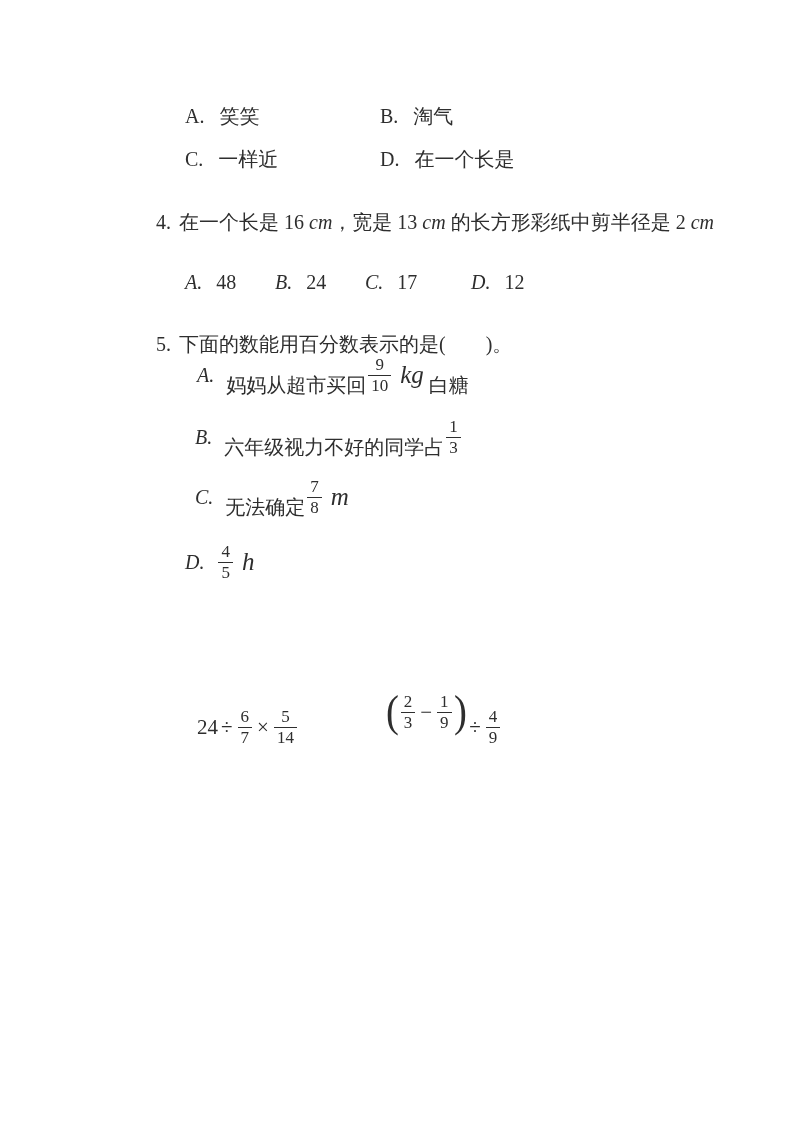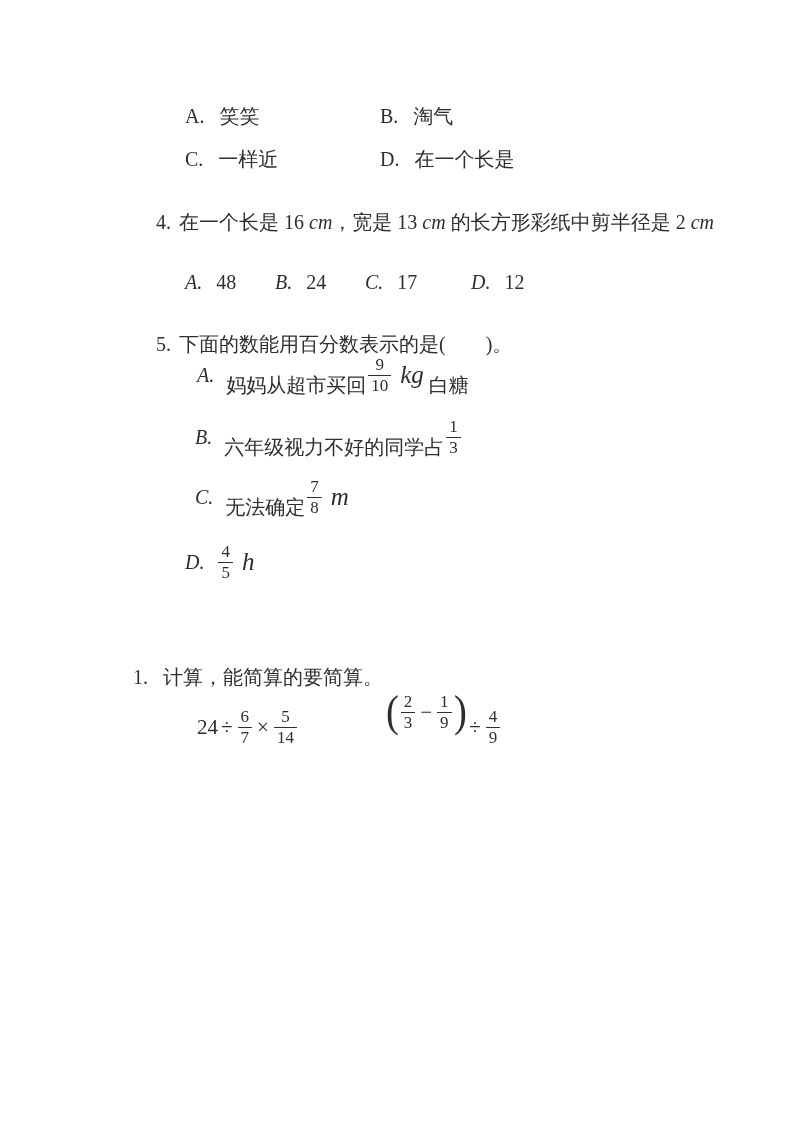--- a/index.html
+++ b/index.html
@@ -107,23 +107,20 @@
   <div class="abs optline" style="left:185px; top:540px;">
     <span class="optlabel">D.</span>
     <span class="frac">
       <span class="fn">4</span>
       <span class="fd">5</span>
     </span>
     <span class="it unit">h</span>
   </div>
 
 
-  <div class="abs cjk" style="left:133px; top:645px;">
-    <span style="margin-right:15px">1.</span><span>计算，能简算的要简算。</span>
-  </div>
 
   <div class="abs expr" style="left:197px; top:705px; height:44px;">
     <span>24</span>
     <span class="op">÷</span>
     <span class="frac">
       <span class="fn">6</span>
       <span class="fd">7</span>
     </span>
     <span class="op">×</span>
     <span class="frac">

